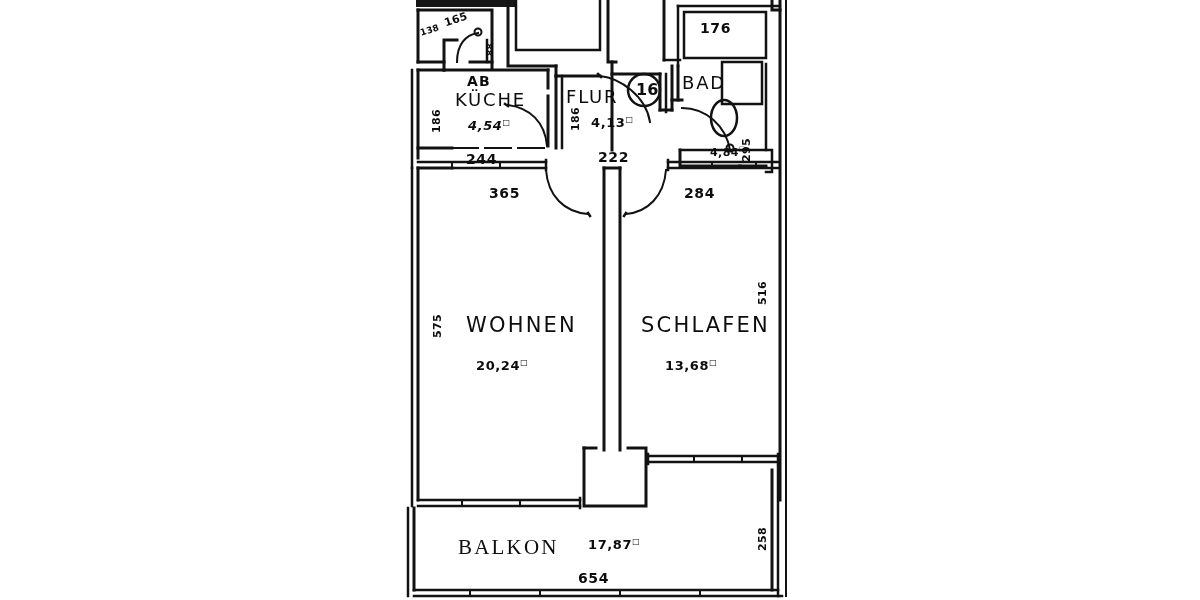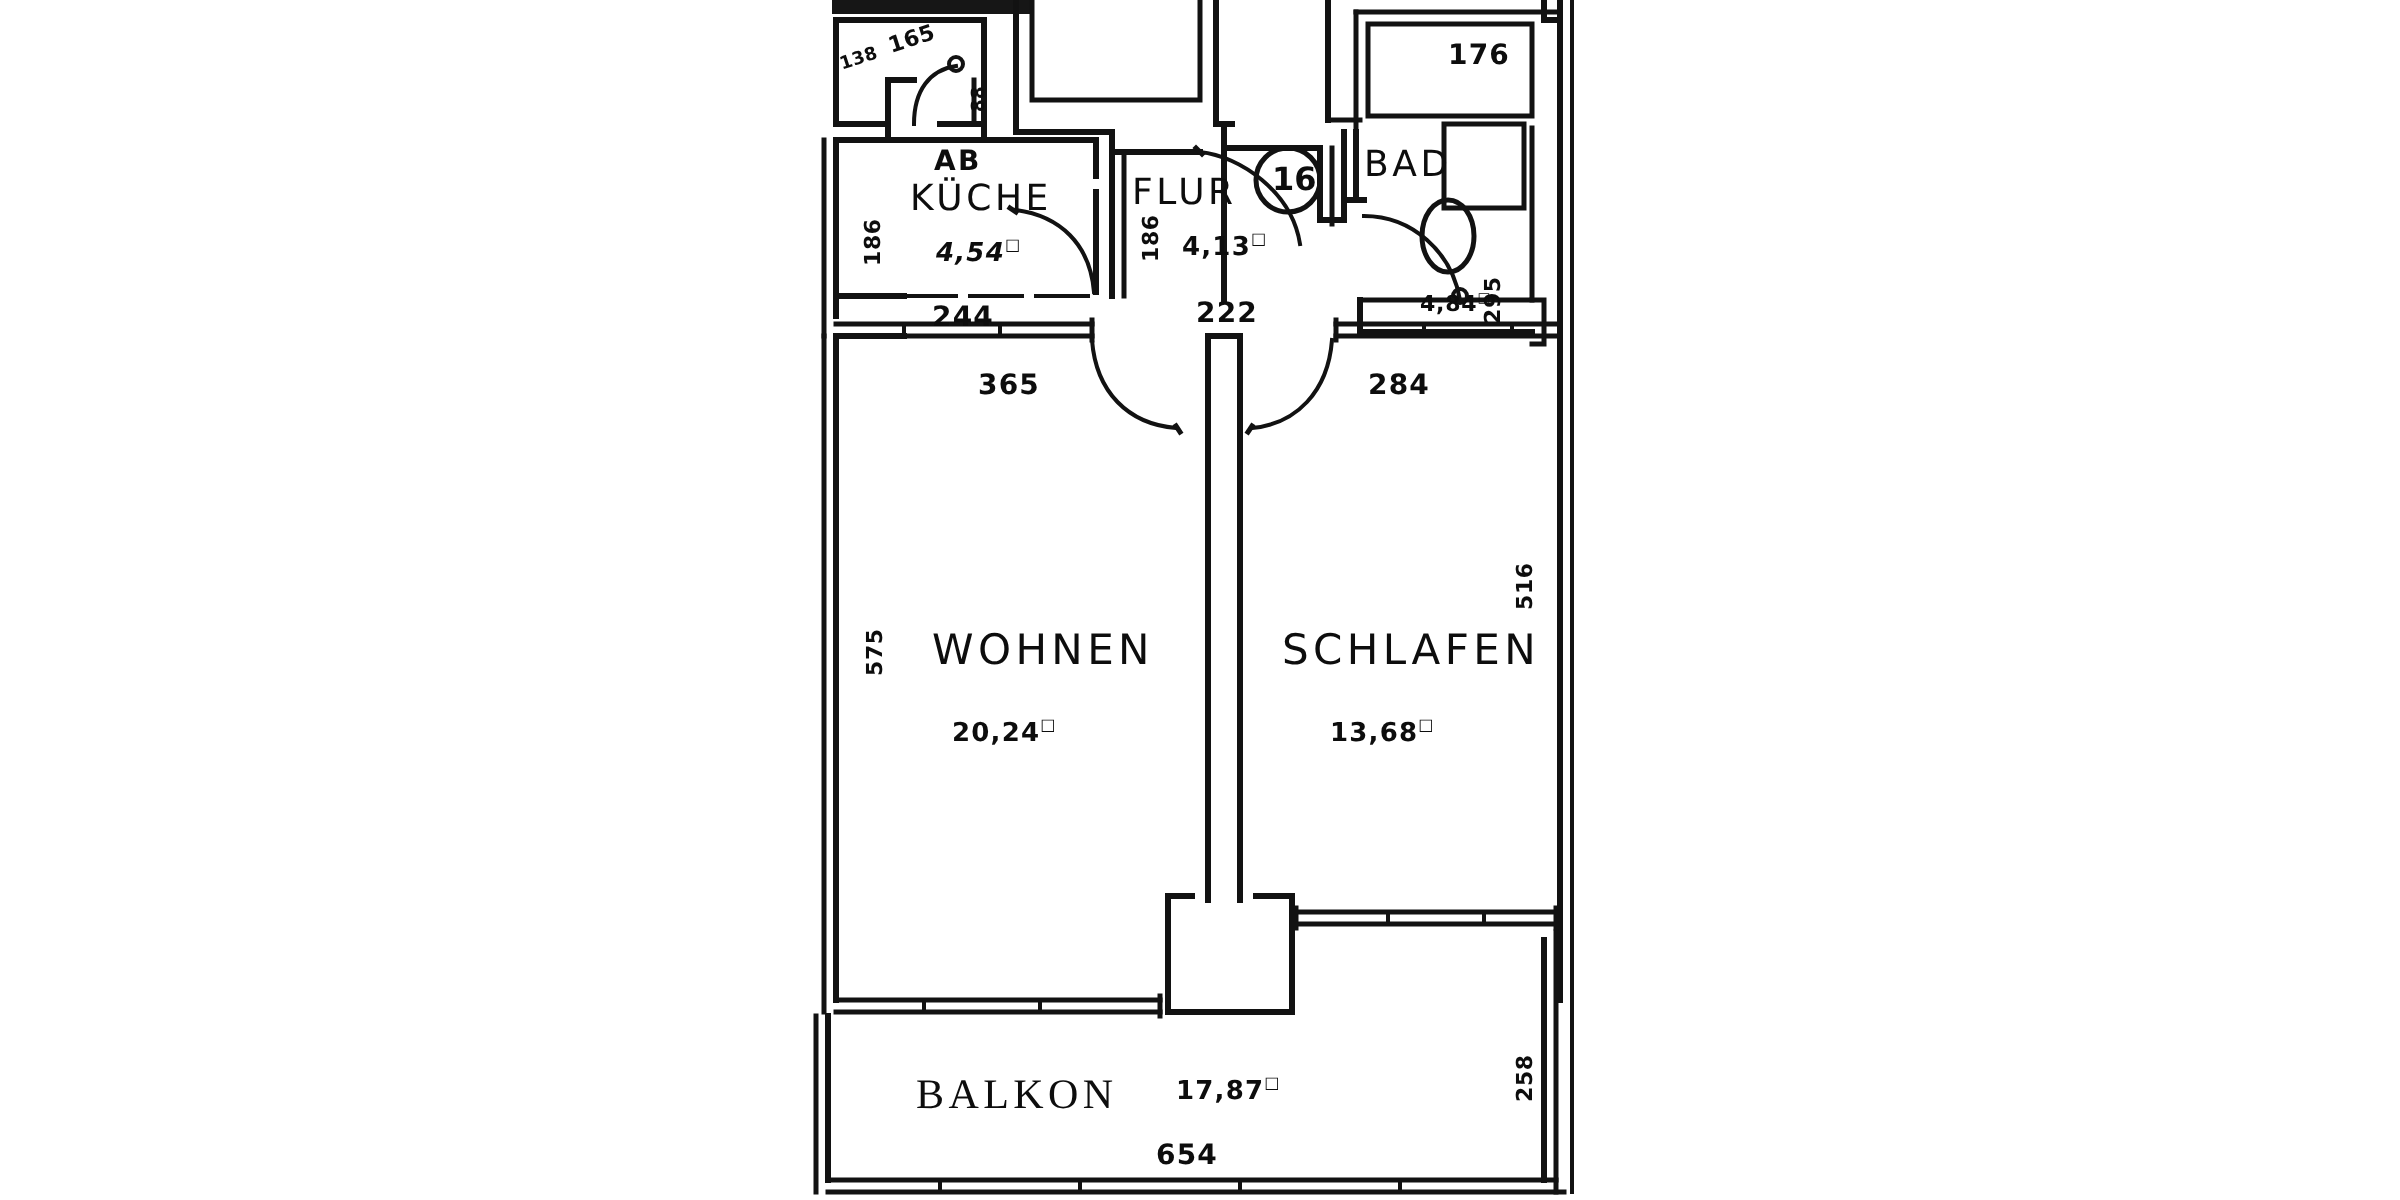--- a/index.html
+++ b/index.html
@@ -245,21 +245,21 @@
     <div class="lbl dim-sm rot90" style="left:431px; top:133px;">186</div>
     <div class="lbl dim" style="left:466px; top:152px;">244</div>
 
     <div class="lbl room-name-sm" style="left:566px; top:88px;">FLUR</div>
     <div class="lbl area" style="left:591px; top:116px;"><span>4,13</span><span class="sup-sq">□</span></div>
     <div class="lbl dim-sm rot90" style="left:570px; top:131px;">186</div>
     <div class="lbl dim" style="left:598px; top:150px;">222</div>
 
     <div class="lbl aptnum" style="left:636px; top:82px;">16</div>
 
-    <div class="lbl dim" style="left:724px; top:21px;">176</div>
+    <div class="lbl dim" style="left:700px; top:21px;">176</div>
     <div class="lbl room-name-sm" style="left:682px; top:74px;">BAD</div>
     <div class="lbl area-sm" style="left:710px; top:146px;"><span>4,84</span><span class="sup-sq">□</span></div>
     <div class="lbl dim-sm rot90" style="left:741px; top:162px;">295</div>
 
     <div class="lbl dim" style="left:489px; top:186px;">365</div>
     <div class="lbl room-name" style="left:466px; top:315px;">WOHNEN</div>
     <div class="lbl area" style="left:476px; top:359px;"><span>20,24</span><span class="sup-sq">□</span></div>
     <div class="lbl dim-sm rot90" style="left:432px; top:338px;">575</div>
 
     <div class="lbl dim" style="left:684px; top:186px;">284</div>

